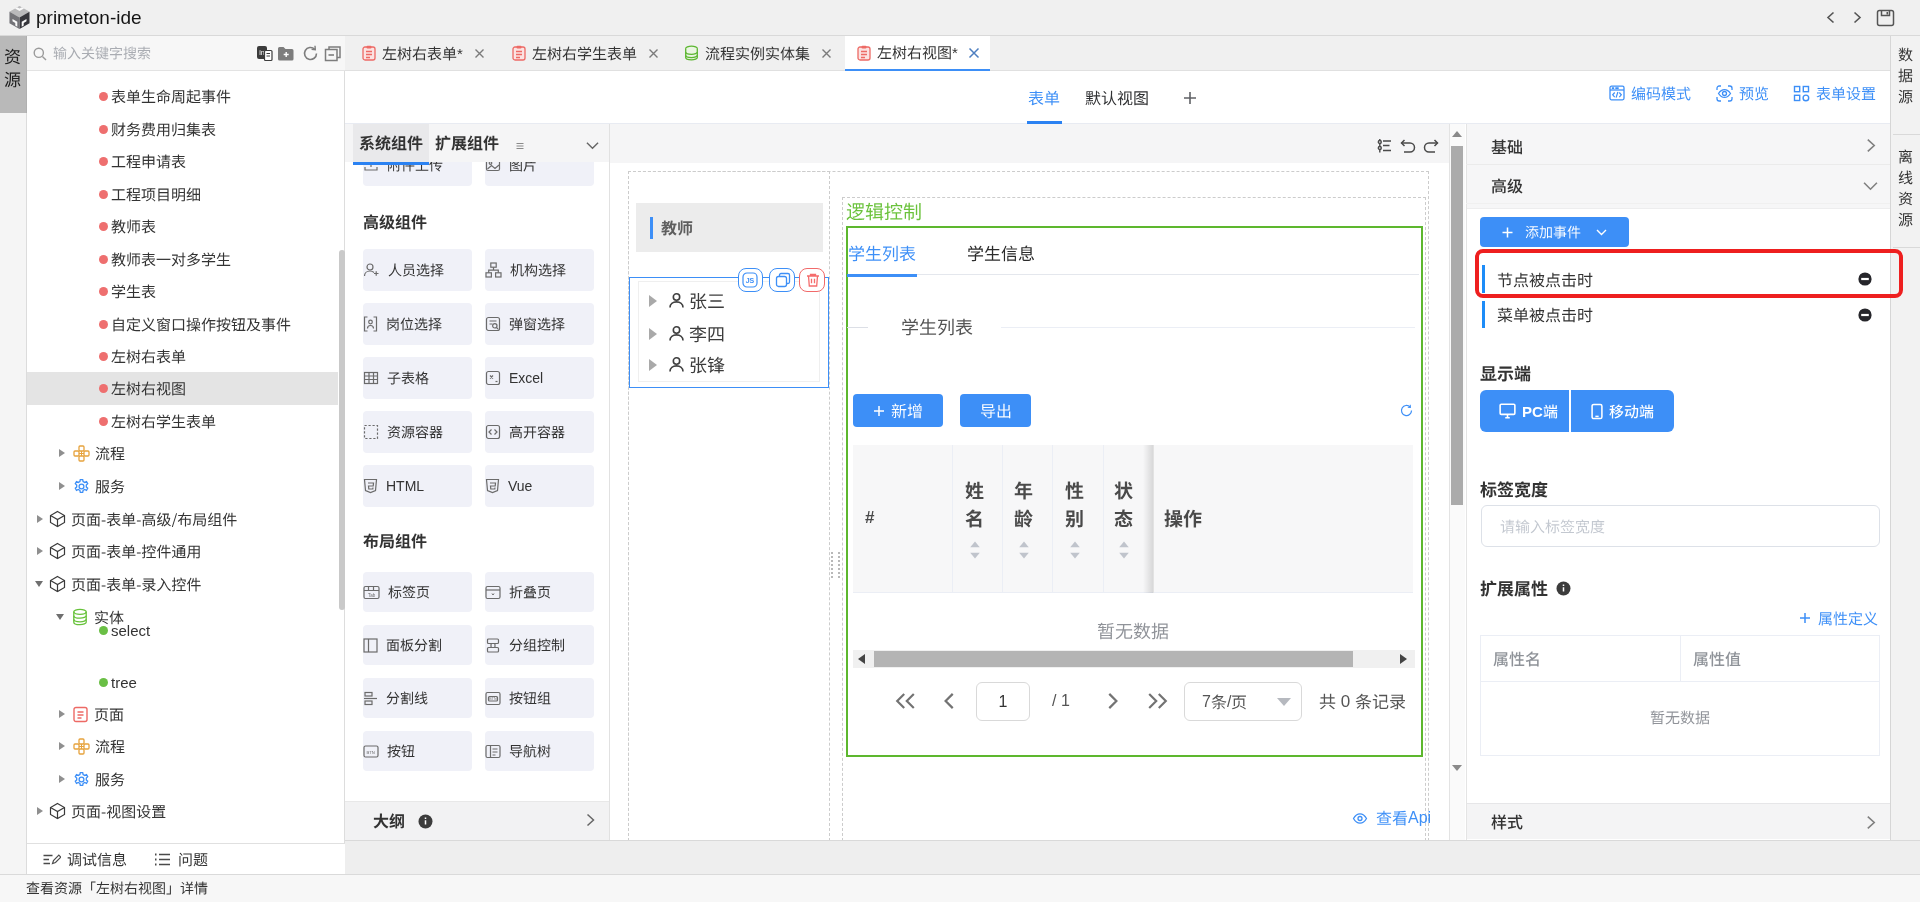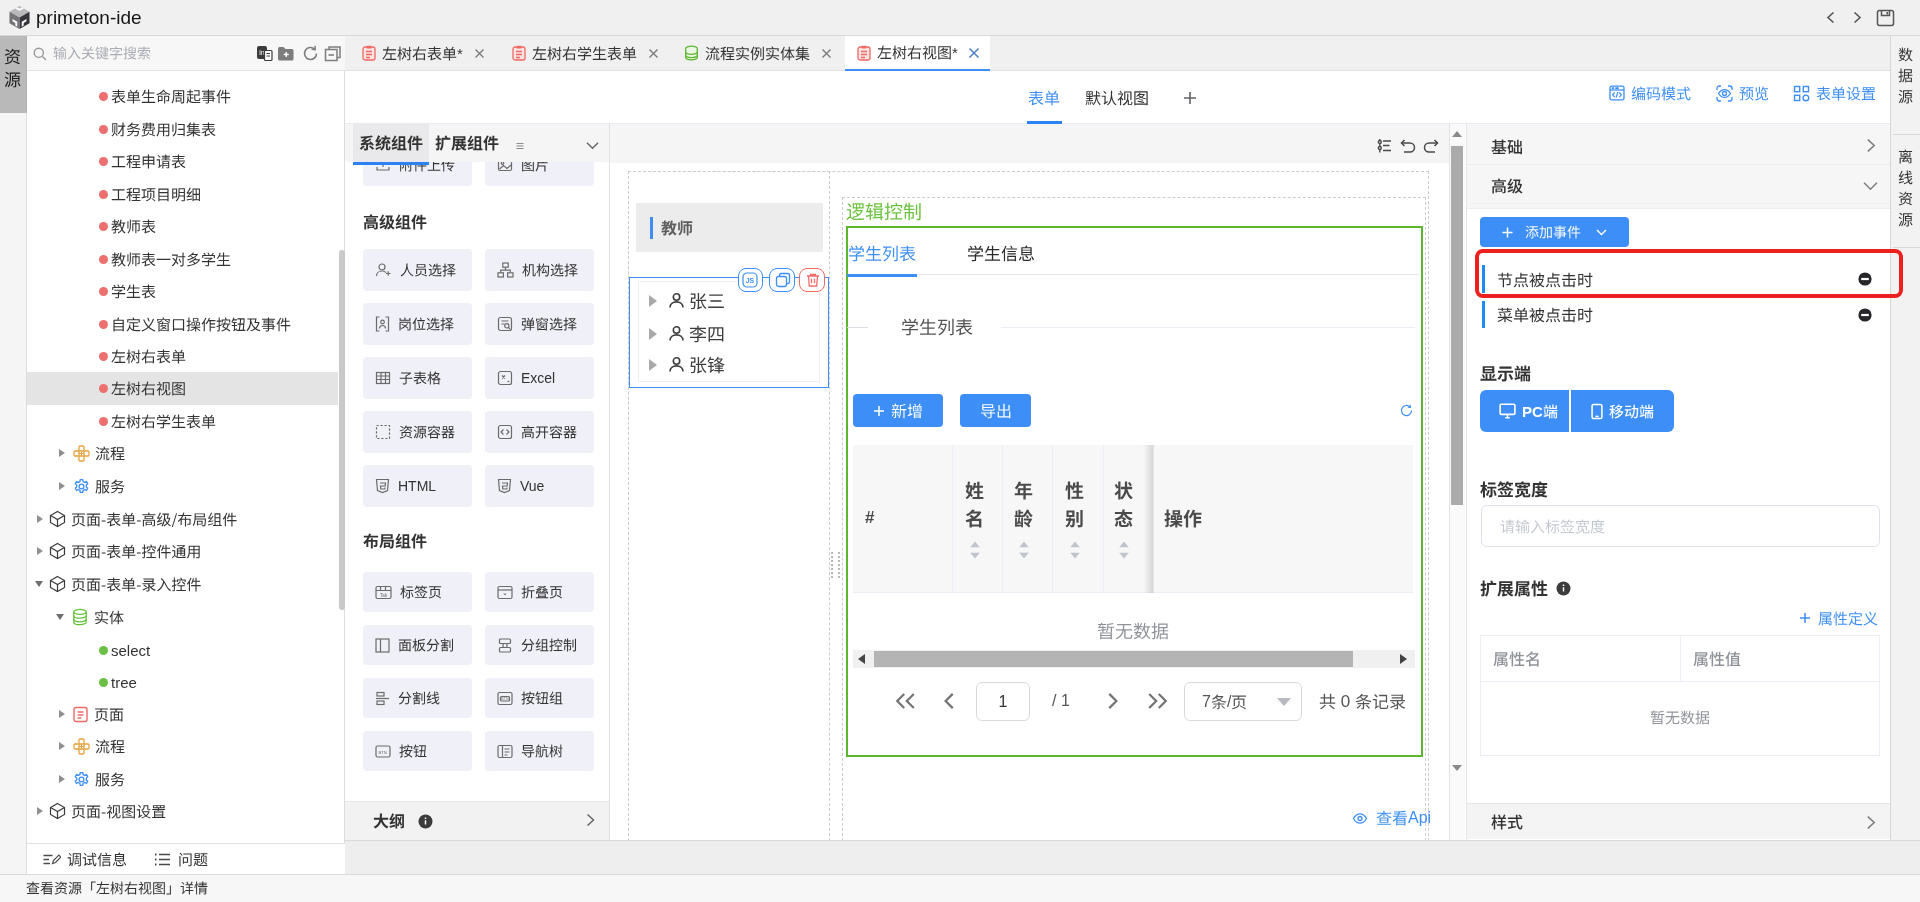--- a/index.html
+++ b/index.html
@@ -1,18 +1,18 @@
 <!DOCTYPE html>
 <html><head><meta charset="utf-8"><style>
 html,body{margin:0;padding:0}
 #app{position:relative;width:1920px;height:902px;overflow:hidden;background:#fff;
  font-family:"Liberation Sans",sans-serif;-webkit-font-smoothing:antialiased}
 .ab{position:absolute}
 .row{position:absolute;display:flex;align-items:center}
-.pb{position:absolute;width:109px;height:42px;background:#f0f1f8;border-radius:4px;display:flex;align-items:center;padding-left:12px;box-sizing:border-box}
+.pb{position:absolute;width:109px;height:42px;background:#f0f1f8;border-radius:4px;display:flex;align-items:center;padding-left:0;box-sizing:border-box}
 .tr{width:0;height:0;border-top:4.5px solid transparent;border-bottom:4.5px solid transparent;border-left:6px solid #8f8f8f}
 .td{width:0;height:0;border-left:4.5px solid transparent;border-right:4.5px solid transparent;border-top:6px solid #6f6f6f}
 .dot{width:9px;height:9px;border-radius:50%;flex:none}
 svg{display:block}
 .row>svg{display:inline-block}
 </style></head><body>
 <div id="app">
 
 <div class="ab" style="left:0;top:0;width:1920px;height:35px;background:#f0f0f0;border-bottom:1px solid #d9d9d9"></div>
 <svg class="ab" style="left:8px;top:5px" width="23" height="25" viewBox="0 0 23 25">
@@ -321,21 +321,21 @@
         <ellipse cx="8" cy="3.8" rx="6.2" ry="2.5"></ellipse>
         <path d="M1.8 3.8v10.4c0 1.4 2.8 2.5 6.2 2.5s6.2-1.1 6.2-2.5V3.8"></path>
         <path d="M1.8 7.7c0 1.4 2.8 2.5 6.2 2.5s6.2-1.1 6.2-2.5M1.8 11.3c0 1.4 2.8 2.5 6.2 2.5s6.2-1.1 6.2-2.5"></path>
       </svg>
       <span style="width:6px"></span>
       <svg style="display:inline-block;vertical-align:-1.8px;" width="30.0" height="15" viewBox="0 -880 2000 1000" fill="#333333">
         <use href="#r5B9E"></use>
         <use href="#r4F53" x="1000"></use>
       </svg>
     </div>
-<div class="row" style="left:99px;top:638px;height:24px">
+<div class="row" style="left:99px;top:618px;height:24px">
       <span class="dot" style="background:#6abf45"></span>
       <span style="width:3px"></span>
       <span style="font-size:15px;color:#333">select</span>
     </div>
 <div class="row" style="left:99px;top:670px;height:24px">
       <span class="dot" style="background:#6abf45"></span>
       <span style="width:3px"></span>
       <span style="font-size:15px;color:#333">tree</span>
     </div>
 <div class="row" style="left:59px;top:702px;height:24px">

